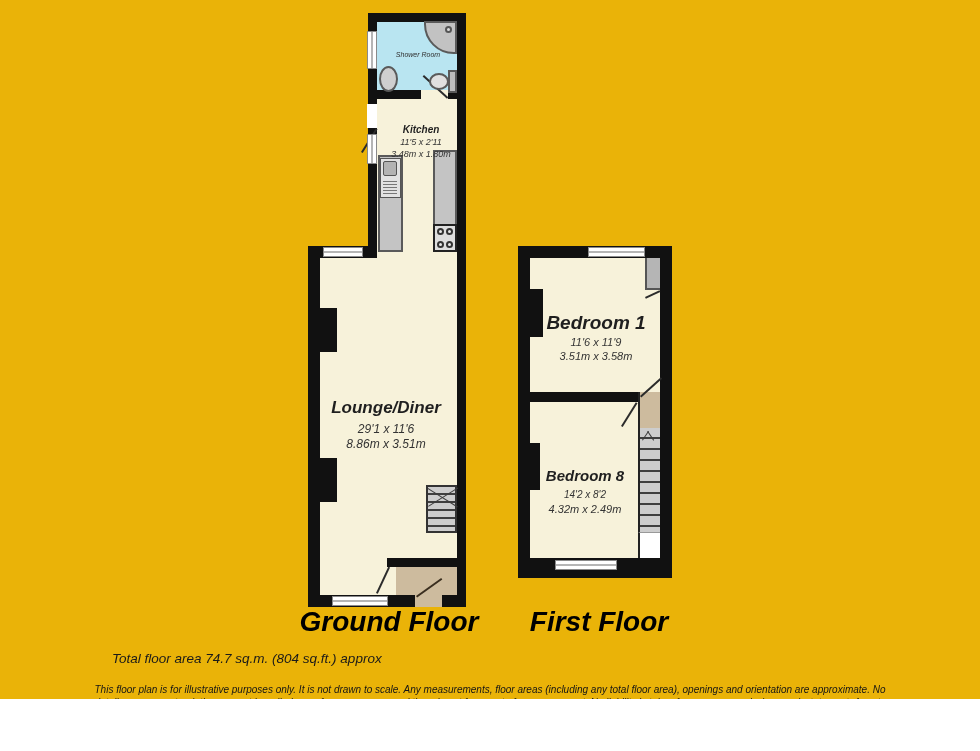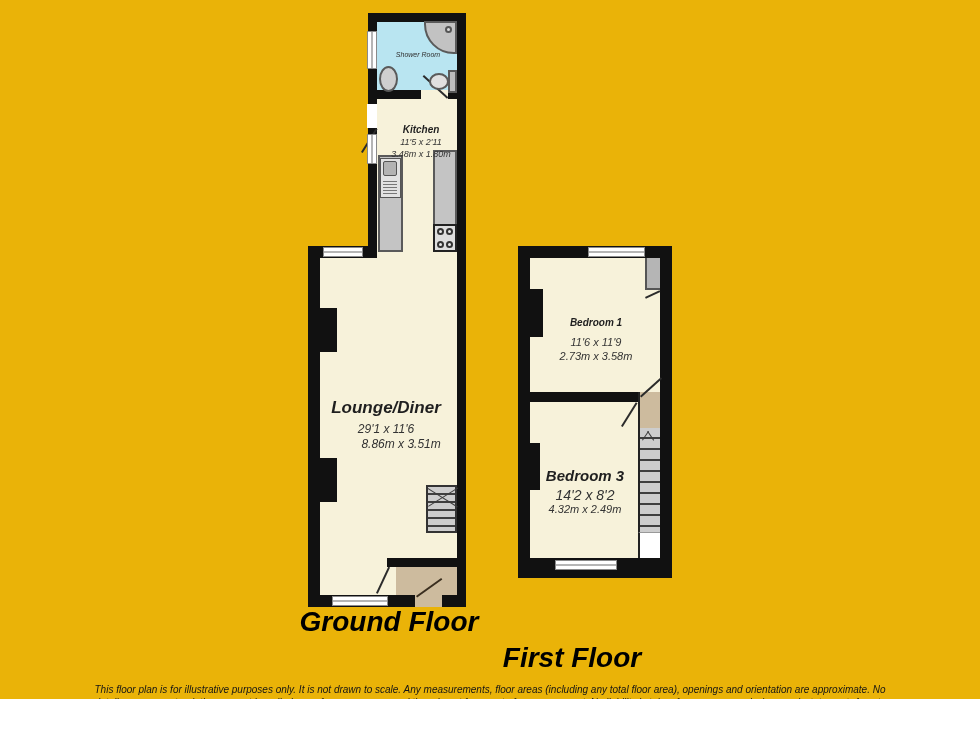--- a/index.html
+++ b/index.html
@@ -92,21 +92,21 @@
       <div class="nm" style="font-weight:normal;color:#2f2f2f;">Shower Room</div>
     </div>
     <div class="roomlabel" style="left:421px;top:124px;">
       <div class="nm" style="font-size:10px;line-height:12px;">Kitchen</div>
       <div class="dim" style="font-size:9px;line-height:12px;">11'5 x 2'11</div>
       <div class="dim" style="font-size:9px;line-height:12px;">3.48m x 1.80m</div>
     </div>
     <div class="roomlabel" style="left:386px;top:398px;">
       <div class="nm" style="font-size:17px;line-height:19px;margin-bottom:5px;">Lounge/Diner</div>
       <div class="dim" style="font-size:12px;line-height:15px;">29'1 x 11'6</div>
-      <div class="dim" style="font-size:12px;line-height:15px;text-align:right;">8.86m x 3.51m</div>
+      <div class="dim" style="font-size:12px;line-height:15px;">8.86m x 3.51m</div>
     </div>
     <div class="floorlabel" style="left:389px;top:606px;">Ground Floor</div>
   </div>
 
   <div>
     <div class="abs wall" style="left:518px;top:246px;width:154px;height:332px;"></div>
 
     <div class="abs room" style="left:530px;top:258px;width:130px;height:134px;"></div>
     <div class="abs room" style="left:530px;top:402px;width:110px;height:156px;"></div>
 
@@ -120,27 +120,28 @@
     <div class="abs" style="left:645px;top:258px;width:15px;height:32px;background:#b5b5b5;border-left:2px solid #555;border-bottom:2px solid #555;box-sizing:border-box;"></div>
     <div class="leaf" style="left:645px;top:297px;width:16px;transform:rotate(-25deg);"></div>
     <div class="abs wall" style="left:518px;top:289px;width:25px;height:48px;"></div>
     <div class="leaf" style="left:640px;top:396px;width:28px;transform:rotate(-42deg);"></div>
 
     <div class="leaf" style="left:621px;top:426px;width:28px;transform:rotate(-58deg);"></div>
     <div class="abs wall" style="left:518px;top:443px;width:22px;height:47px;"></div>
     <div class="abs win h" style="left:555px;top:560px;width:62px;height:10px;"></div>
 
     <div class="roomlabel" style="left:596px;top:314px;">
-      <div class="nm" style="font-size:10px;line-height:17px;margin-bottom:4px;">Bedroom 1</div>
+      <div class="nm" style="font-size:19px;line-height:17px;margin-bottom:4px;">Bedroom 1</div>
       <div class="dim" style="font-size:11px;line-height:14px;">11'6 x 11'9</div>
-      <div class="dim" style="font-size:11px;line-height:14px;">2.73m x 3.58m</div>
+      <div class="dim" style="font-size:11px;line-height:14px;">3.51m x 3.58m</div>
     </div>
     <div class="roomlabel" style="left:585px;top:467px;">
-      <div class="nm" style="font-size:15px;line-height:17px;margin-bottom:4px;">Bedroom 3</div>
-      <div class="dim" style="font-size:14px;line-height:14px;">14'2 x 8'2</div>
+      <div class="nm" style="font-size:15px;line-height:17px;margin-bottom:4px;">Bedroom 8</div>
+      <div class="dim" style="font-size:10px;line-height:14px;">14'2 x 8'2</div>
       <div class="dim" style="font-size:11px;line-height:14px;">4.32m x 2.49m</div>
     </div>
-    <div class="floorlabel" style="left:572px;top:606px;margin-top:36px;">First Floor</div>
+    <div class="floorlabel" style="left:599px;top:606px;">First Floor</div>
   </div>
 
+  <div class="footer-area">Total floor area 74.7 sq.m. (804 sq.ft.) approx</div>
   <div class="footer-disc">This floor plan is for illustrative purposes only. It is not drawn to scale. Any measurements, floor areas (including any total floor area), openings and orientation are approximate. No details are guaranteed, they cannot be relied upon for any purpose and they do not form part of any agreement. No liability is taken for any error, omission or misstatement. A party must rely upon its own inspection(s). Plan produced for Purplebricks. Powered by www.focalagent.com</div>
 
 </div>
 
 </body></html>

